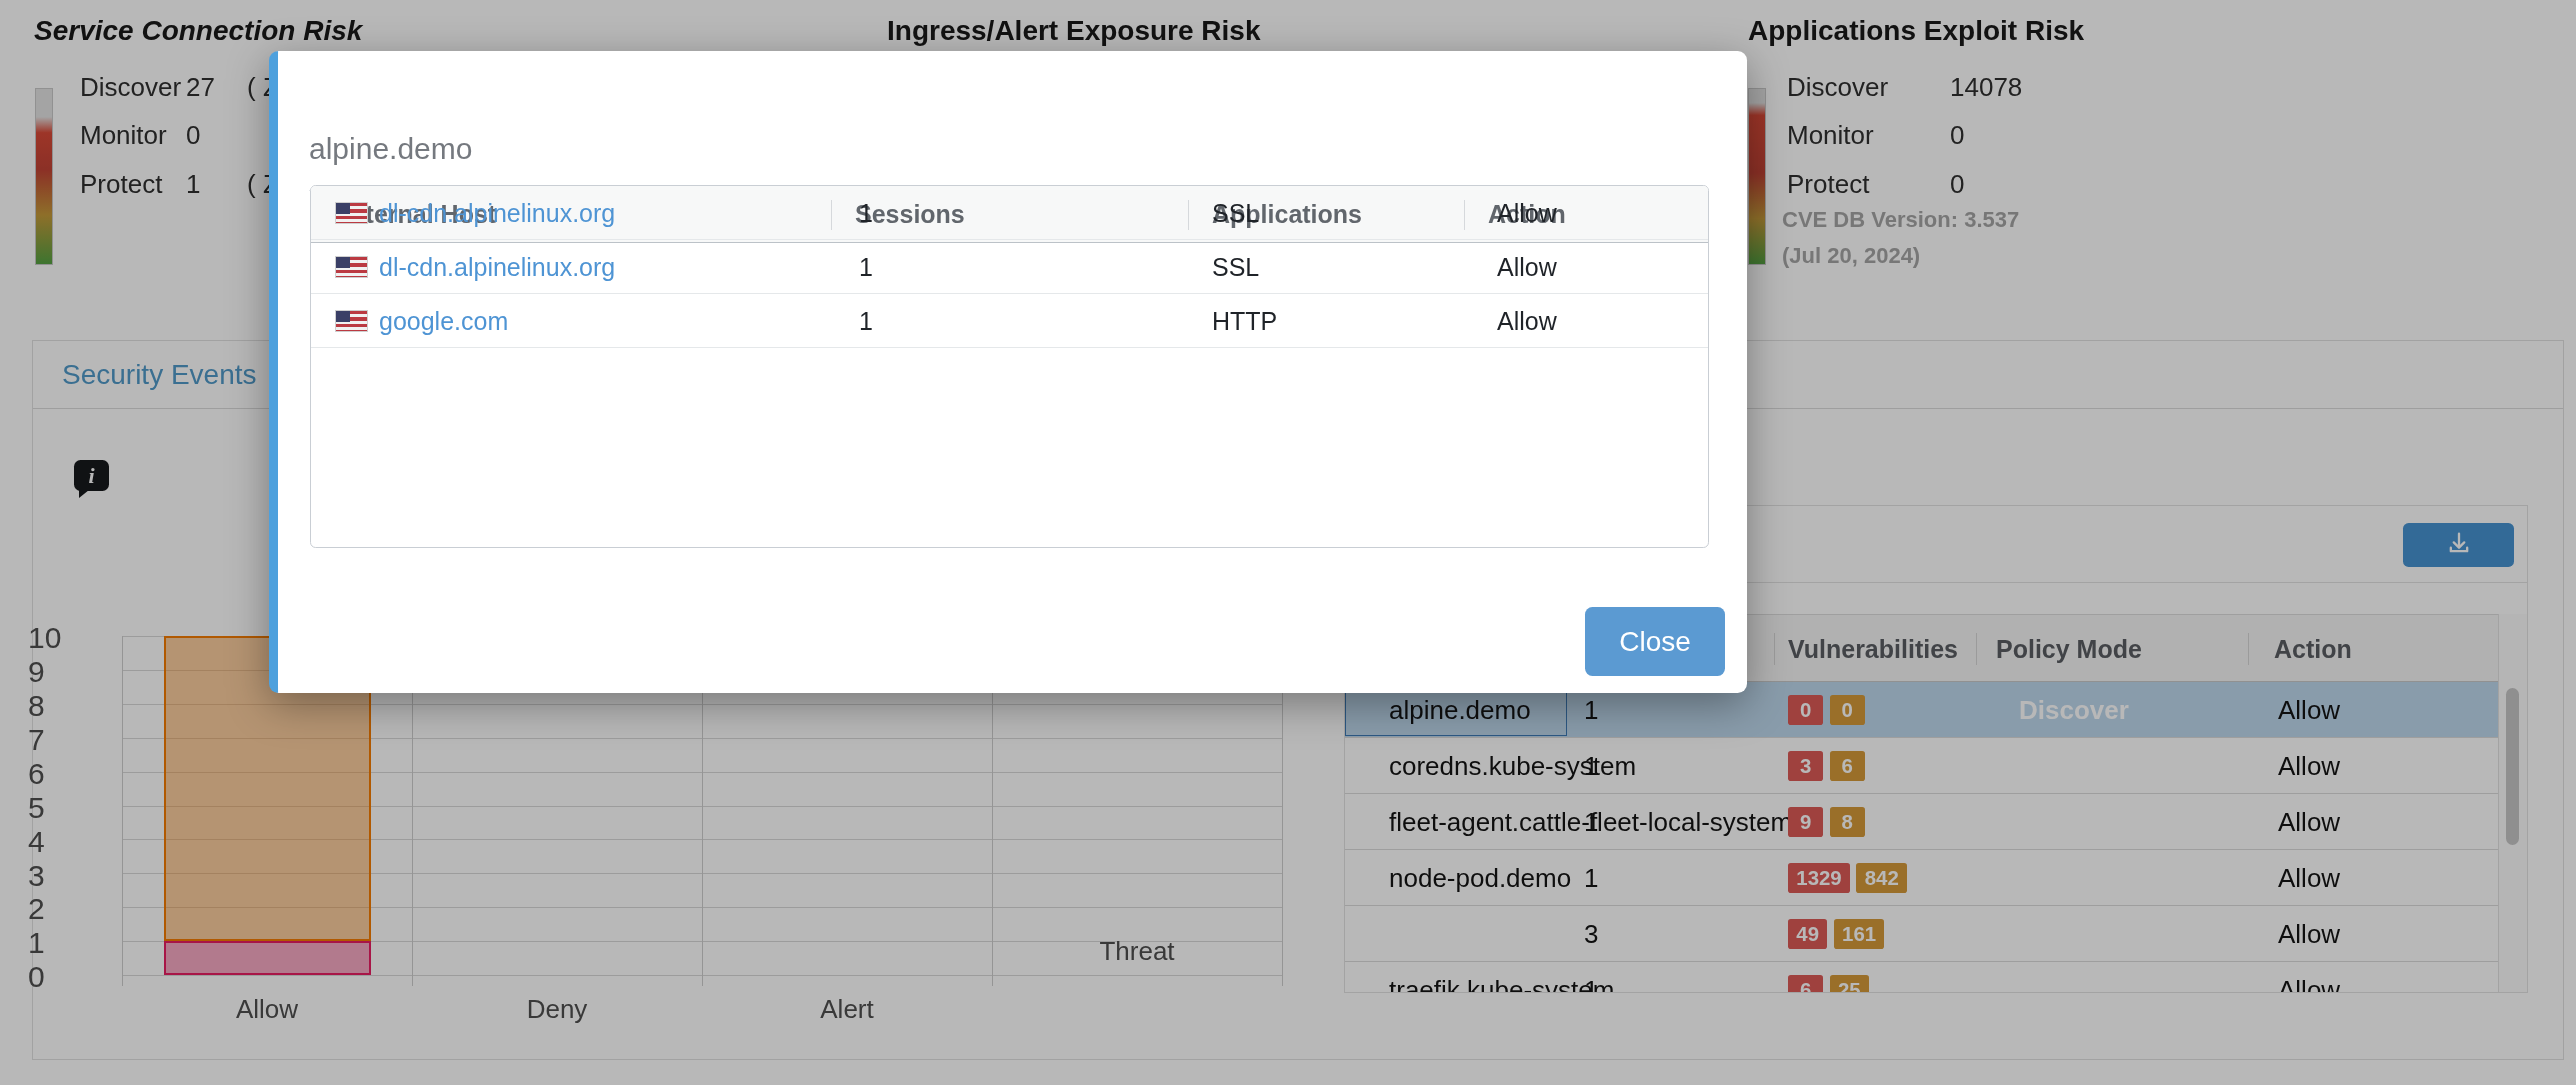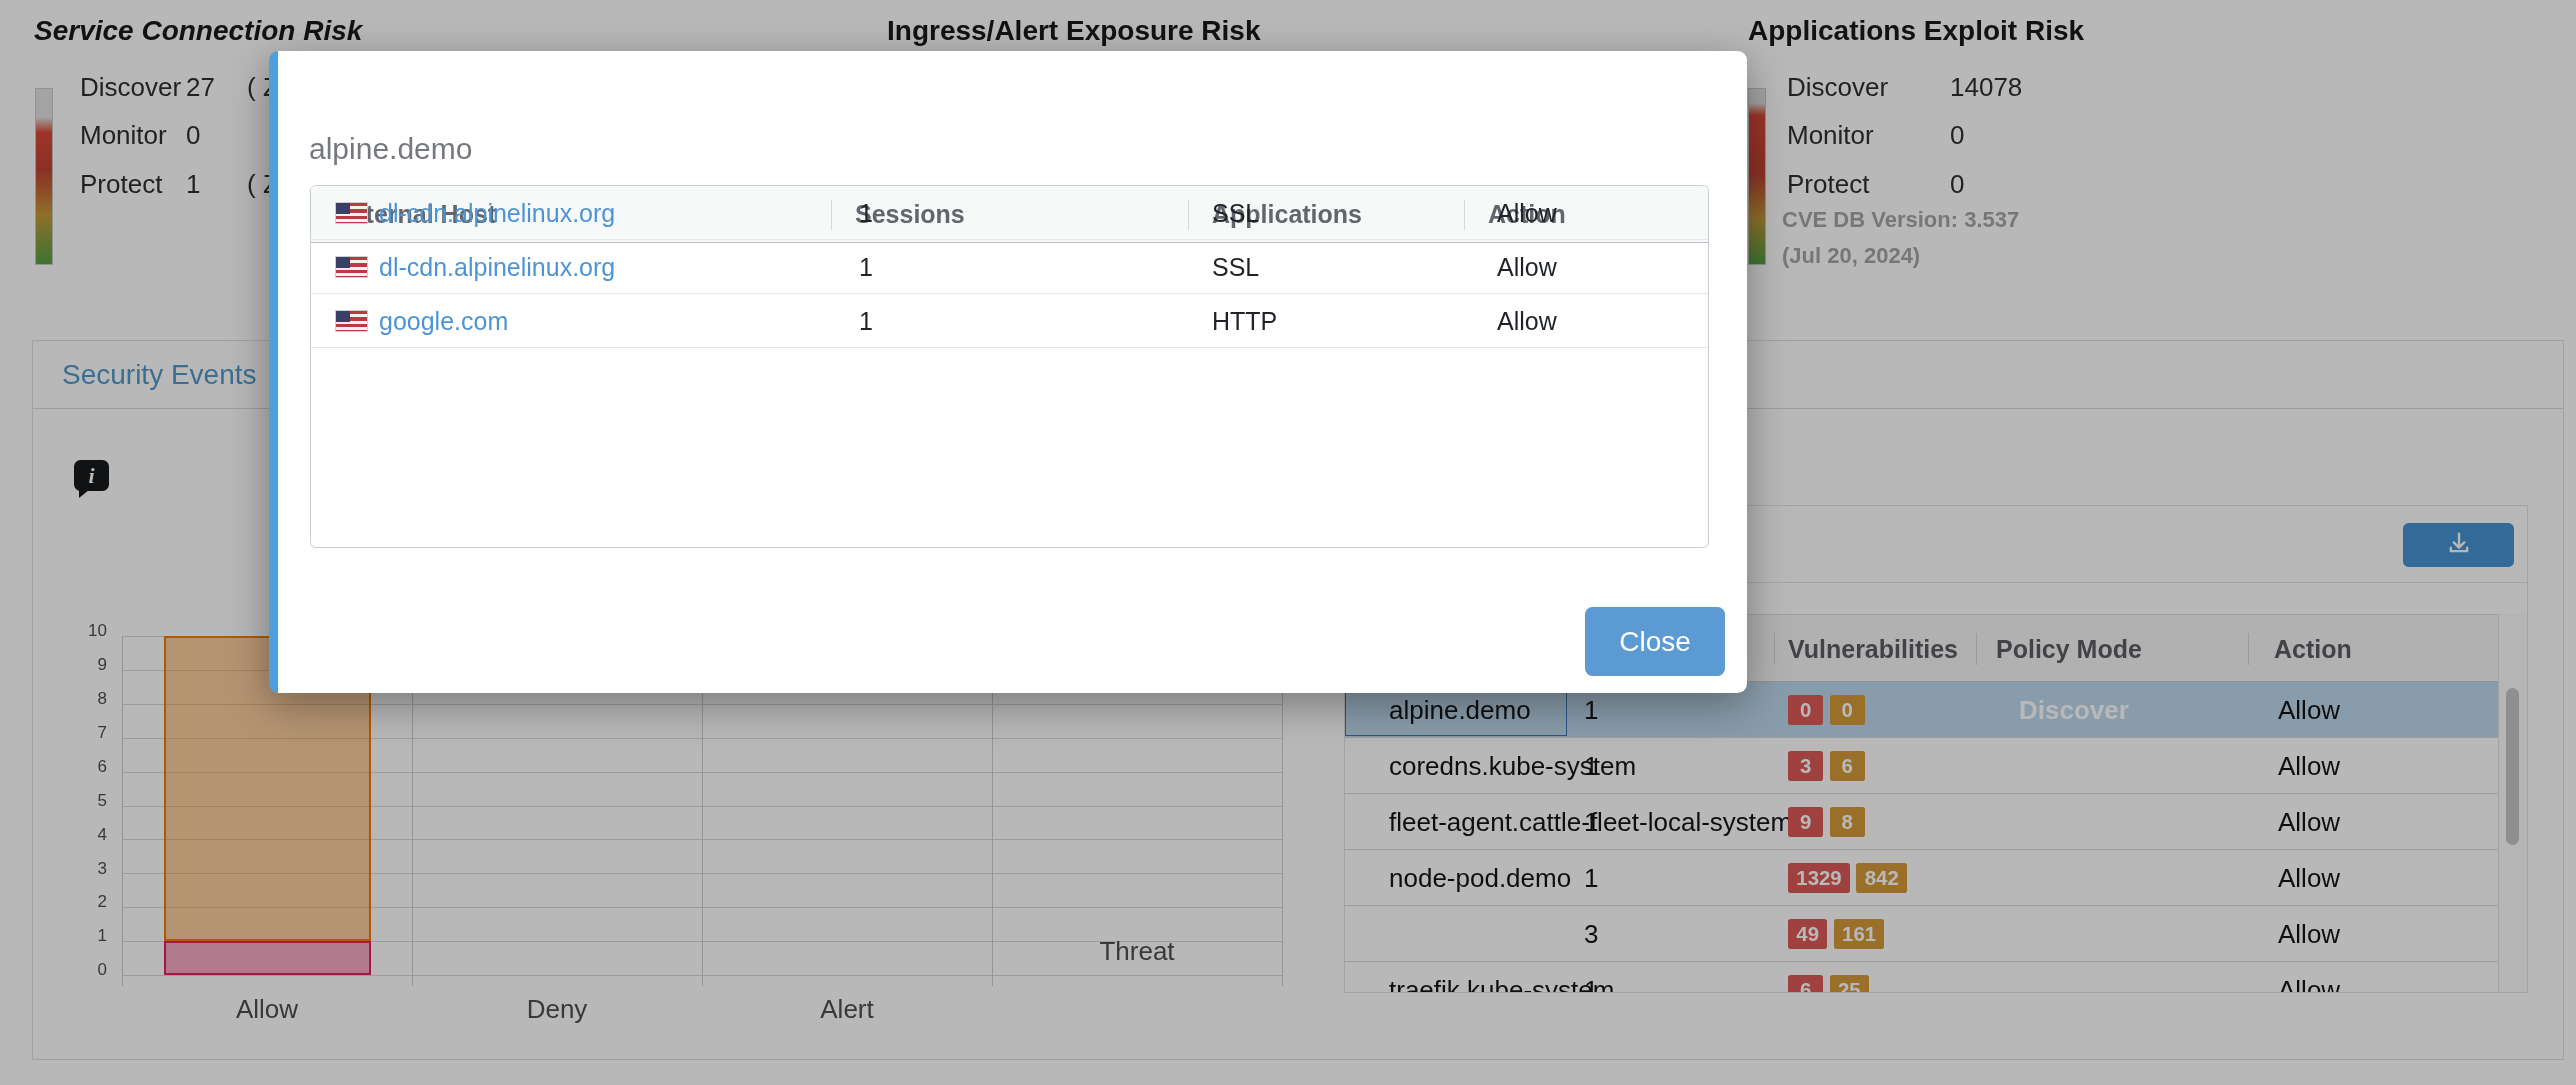--- a/index.html
+++ b/index.html
@@ -25,21 +25,21 @@
   
   #info-icon{position:absolute;left:74px;top:460px;width:35px;height:31px;background:#17191c;border-radius:6.5px;
     color:#fff;display:flex;align-items:center;justify-content:center;
     font:italic bold 22px "Liberation Serif",serif;cursor:pointer;}
   #info-icon::after{content:"";position:absolute;left:4.6px;bottom:-7.4px;width:0;height:0;
     border-top:8.3px solid #17191c;border-right:10.2px solid transparent;}
 
   
   .grid-h{position:absolute;height:0.9px;background:#d9d9d9;}
   .grid-v{position:absolute;width:0.9px;background:#cfcfcf;}
-  .ytick{position:absolute;width:79px;text-align:right;font-size:17px;color:#4f4f4f;}
+  .ytick{position:absolute;width:79px;font-size:30px;color:#4f4f4f;}
   .xtick{position:absolute;width:290px;text-align:center;font-size:26px;color:#4f4f4f;}
   .bar-seg{position:absolute;box-sizing:border-box;}
 
   
   #svc-panel{position:absolute;left:1344px;top:505px;width:1184px;height:488px;border:0.9px solid #e2e2e2;box-sizing:border-box;background:#fff;overflow:hidden;}
   #svc-toolbar{position:absolute;left:0;top:0;width:100%;height:77px;border-bottom:0.9px solid #e2e2e2;box-sizing:border-box;}
   #download-button{position:absolute;right:13px;top:16.7px;width:111px;height:44px;background:#4793d2;border:none;border-radius:5.6px;cursor:pointer;display:flex;align-items:center;justify-content:center;}
   #svc-header{position:absolute;left:0;top:108px;width:1156px;height:68px;background:#f6f6f6;border-top:0.9px solid #ddd;border-bottom:0.9px solid #c9c9c9;box-sizing:border-box;}
   .svc-h{position:absolute;top:0;height:68px;line-height:68px;font-size:25px;font-weight:bold;color:#5a5e63;white-space:nowrap;}
   .svc-sep{position:absolute;top:17.6px;height:32px;width:0.9px;background:#d7d7d7;}

